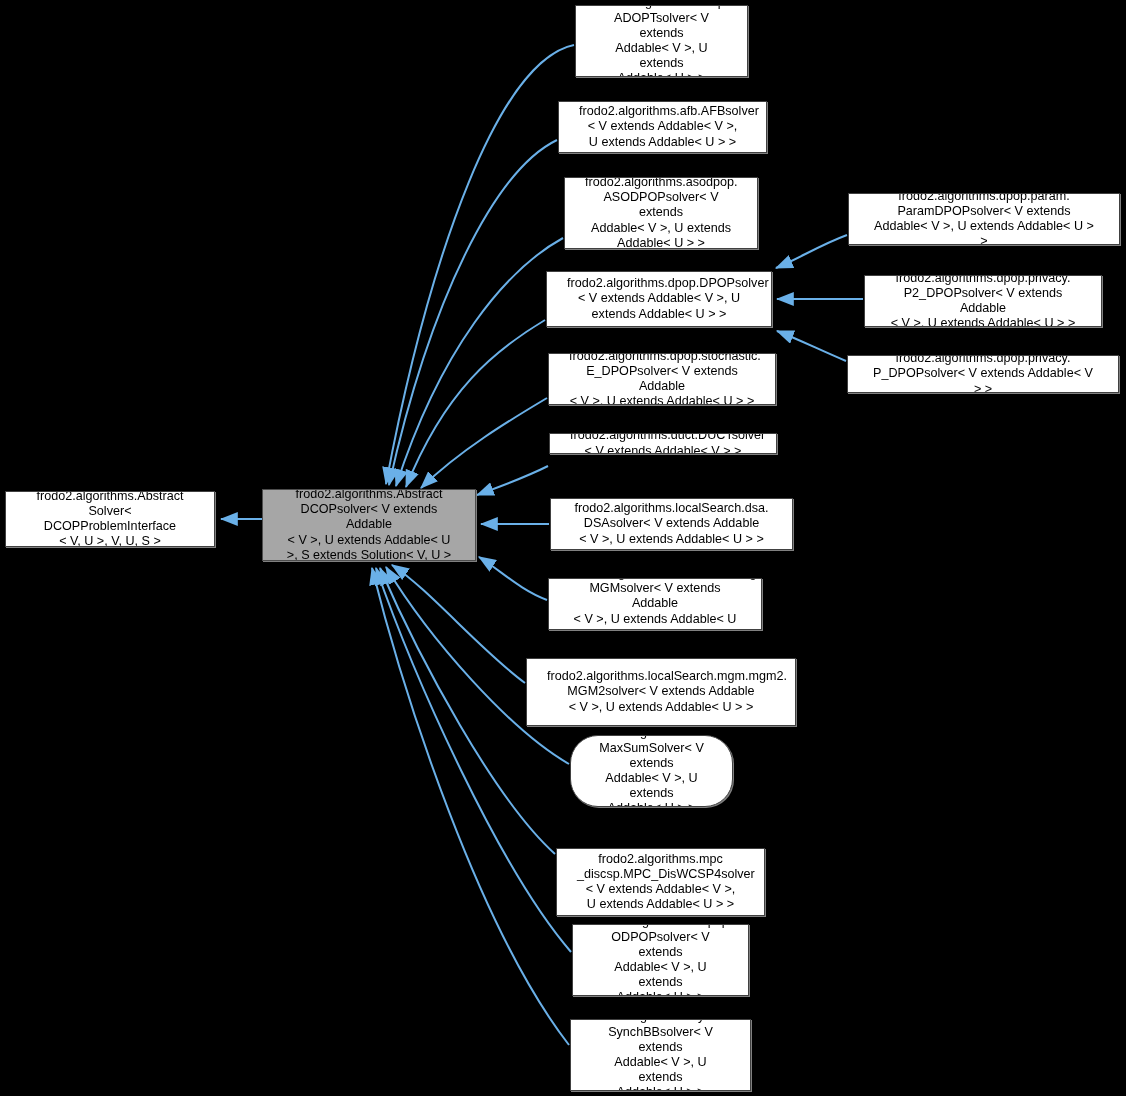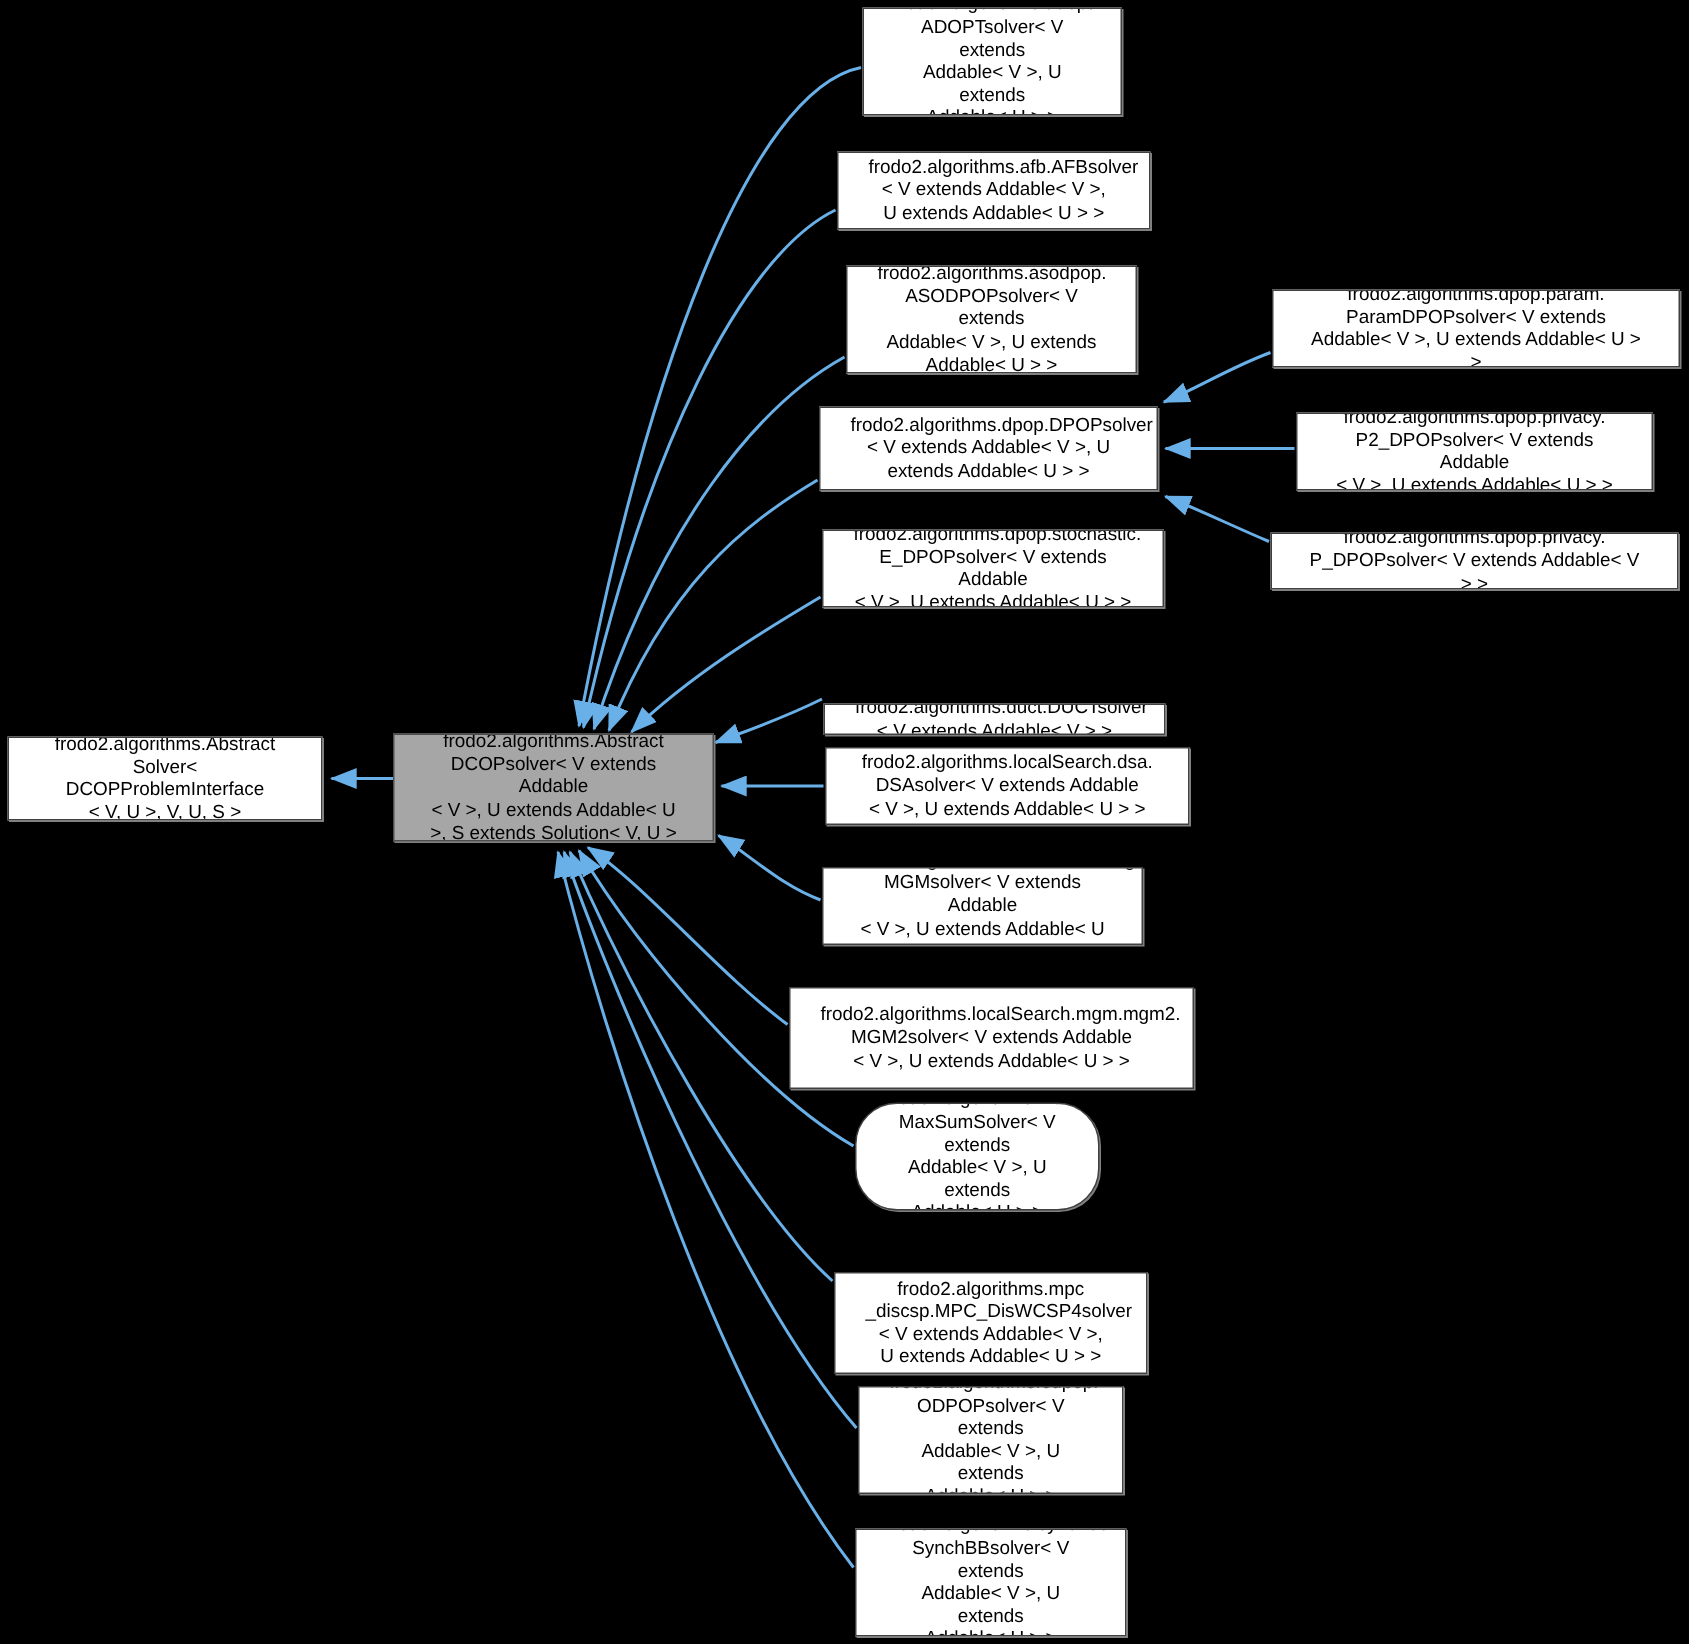--- a/index.html
+++ b/index.html
@@ -137,21 +137,21 @@
     <span class="label">frodo2.algorithms.dpop.privacy.
 P_DPOPsolver&lt; V extends Addable&lt; V &gt; &gt;</span>
   </div>
 
   <div class="node" style="left: 548px; top: 353px; width: 228px; height: 52px; justify-content: center;">
     <span class="label">frodo2.algorithms.dpop.stochastic.
 E_DPOPsolver&lt; V extends Addable
 &lt; V &gt;, U extends Addable&lt; U &gt; &gt;</span>
   </div>
 
-  <div class="node" style="left: 549px; top: 433px; width: 228px; height: 21px; margin-top: 36px;">
+  <div class="node" style="left: 549px; top: 433px; width: 228px; height: 21px;">
     <span class="label">frodo2.algorithms.duct.DUCTsolver
 &lt; V extends Addable&lt; V &gt; &gt;</span>
   </div>
 
   <div class="node" style="left: 550px; top: 498px; width: 243px; height: 52px;">
     <span class="label">frodo2.algorithms.localSearch.dsa.
 DSAsolver&lt; V extends Addable
 &lt; V &gt;, U extends Addable&lt; U &gt; &gt;</span>
   </div>
 

